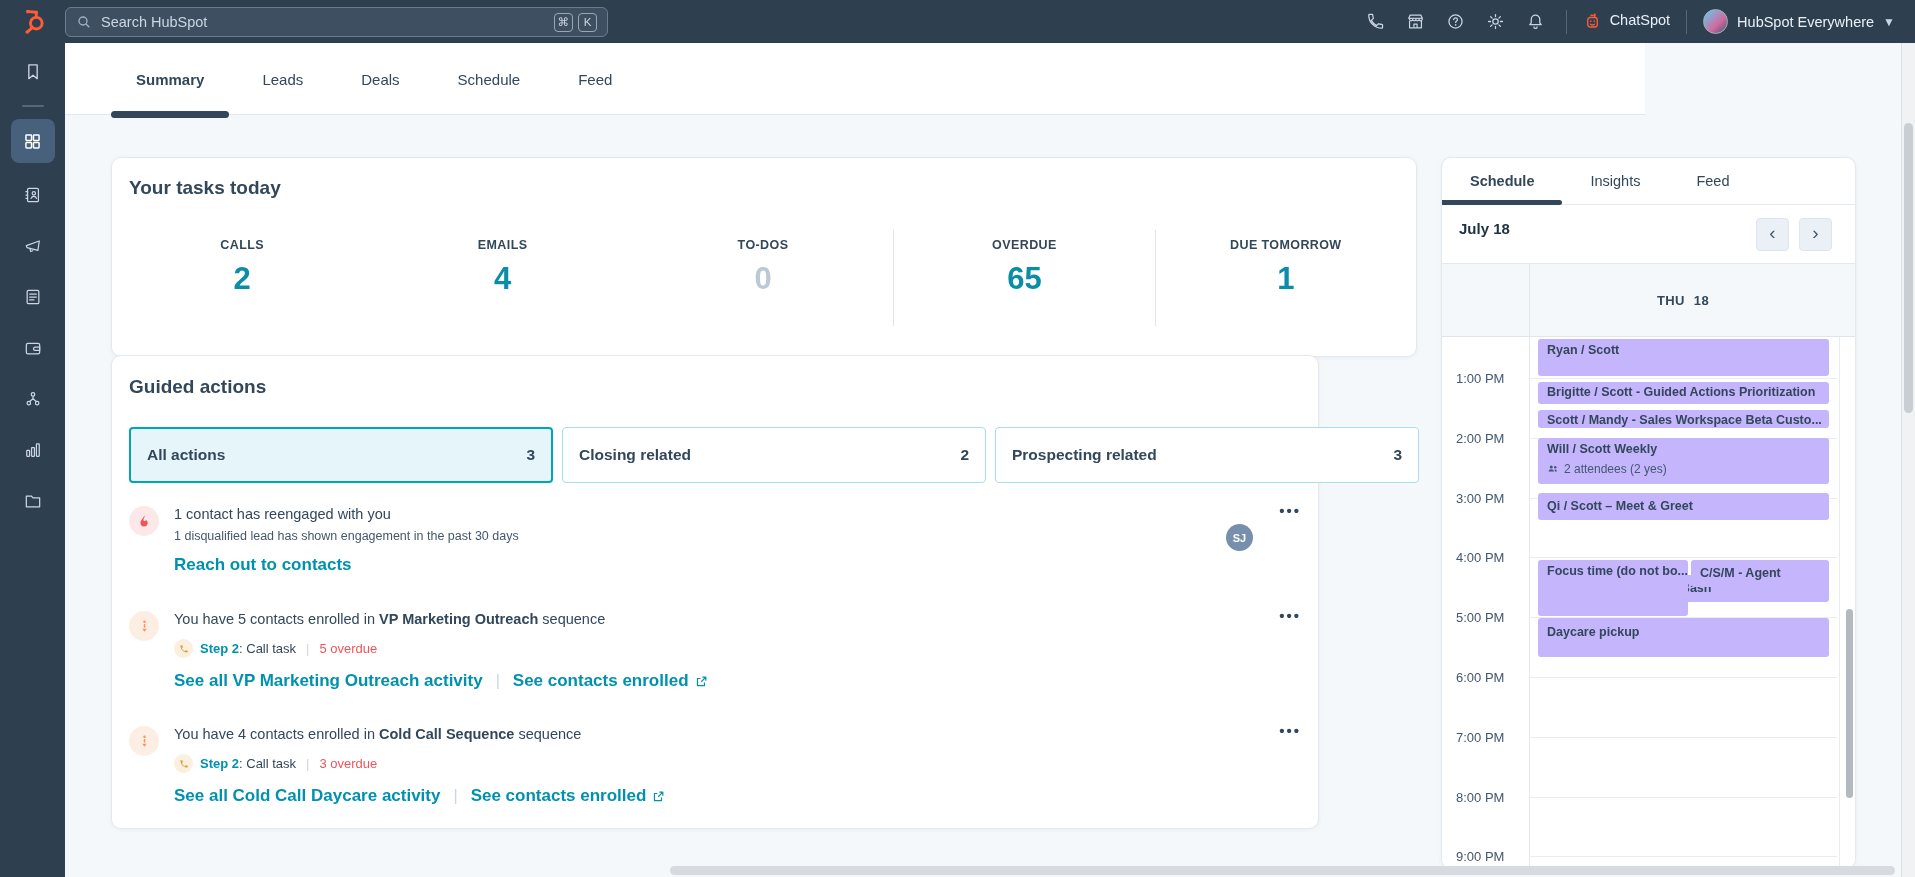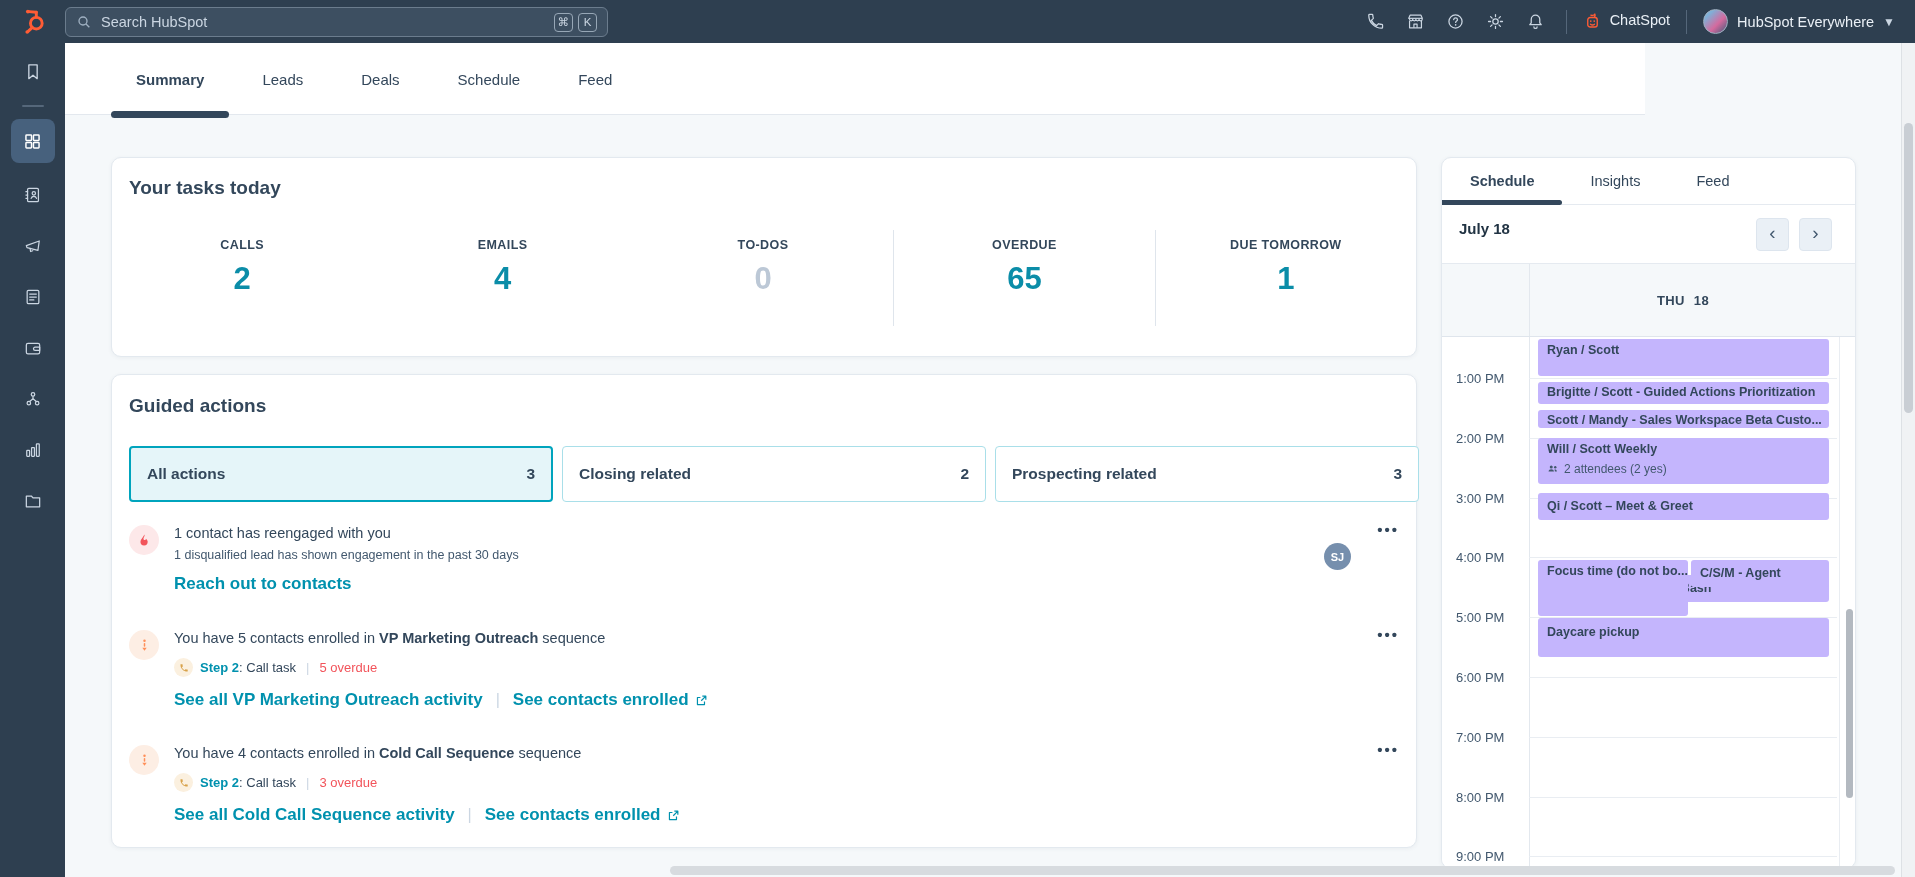--- a/index.html
+++ b/index.html
@@ -43,21 +43,21 @@
   .tasks-card { left:111px; top:157px; width:1306px; height:200px; }
   .tasks-card .card-title { position:absolute; left:17px; top:19px; }
   .stats { position:absolute; left:0; right:0; top:72px; height:96px; display:flex; }
   .stat { flex:1; display:flex; flex-direction:column; align-items:center; justify-content:flex-start; padding-top:8px; cursor:pointer; }
   .stat.divided { border-left:1px solid #dfe5ec; }
   .stat-label { font-size:12.5px; font-weight:bold; color:#33475b; letter-spacing:.4px; }
   .stat-value { font-size:31px; font-weight:bold; color:#0b8da8; margin-top:9px; }
   .stat-value.muted { color:#bcc8d6; }
 
   
-  .guided-card { left:111px; top:374px; width:1306px; height:474px; }
+  .guided-card { left:111px; top:355px; width:1208px; height:474px; }
   .guided-card .card-title { position:absolute; left:17px; top:20px; }
   .filters { position:absolute; left:17px; top:71px; display:flex; gap:9px; }
   .filter { width:424px; height:56px; border:1px solid #a9dfe9; border-radius:4px; background:#ffffff; display:flex; align-items:center; justify-content:space-between; padding:0 16px; font-size:15.5px; font-weight:bold; color:#33475b; cursor:pointer; }
   .filter.selected { border:2px solid #00a4bd; background:#e5f5f9; }
 
   .gi { position:absolute; left:17px; right:17px; display:flex; }
   .gi-icon { width:30px; height:30px; border-radius:50%; display:flex; align-items:center; justify-content:center; flex-shrink:0; }
   .gi-body { margin-left:15px; flex:1; }
   .gi-title { font-size:14.5px; color:#33475b; }
   .gi-title b { font-weight:bold; }
@@ -399,21 +399,21 @@
           <span class="step-ic">
             <svg viewBox="0 0 24 24" width="10" height="10">
                 <path fill="#d8a24a" d="M6.8 10.6a14.6 14.6 0 006.6 6.6l2.1-2.1c.3-.3.7-.4 1-.2 1.1.4 2.2.6 3.4.6.6 0 1 .4 1 1v3c0 .6-.4 1-1 1C10.9 20.5 3.5 13.1 3.5 4c0-.6.4-1 1-1h3.1c.6 0 1 .4 1 1 0 1.2.2 2.3.6 3.4.1.3 0 .7-.2 1l-2.2 2.2z"></path>
               </svg>
           </span>
           <span><span class="step-teal">Step 2</span><span class="step-dark">: Call task</span></span>
           <span class="pipe">|</span>
           <span class="overdue">3 overdue</span>
         </div>
         <div class="links-row">
-          <span class="gi-link">See all Cold Call Sequence activity</span>
+          <span class="gi-link">See all Cold Call Daycare activity</span>
           <span class="pipe">|</span>
           <span class="gi-link">See contacts enrolled</span>
           <span style="margin-left:-4px;">
             <svg viewBox="0 0 24 24" width="13" height="13" fill="none" stroke="#0091ae" stroke-width="2.2" stroke-linejoin="round">
                 <path d="M10 6.5H4.5v13h13V14"></path>
                 <path d="M13.5 4h6.5v6.5M20 4l-8.5 8.5"></path>
               </svg>
           </span>
         </div>
       </div>

